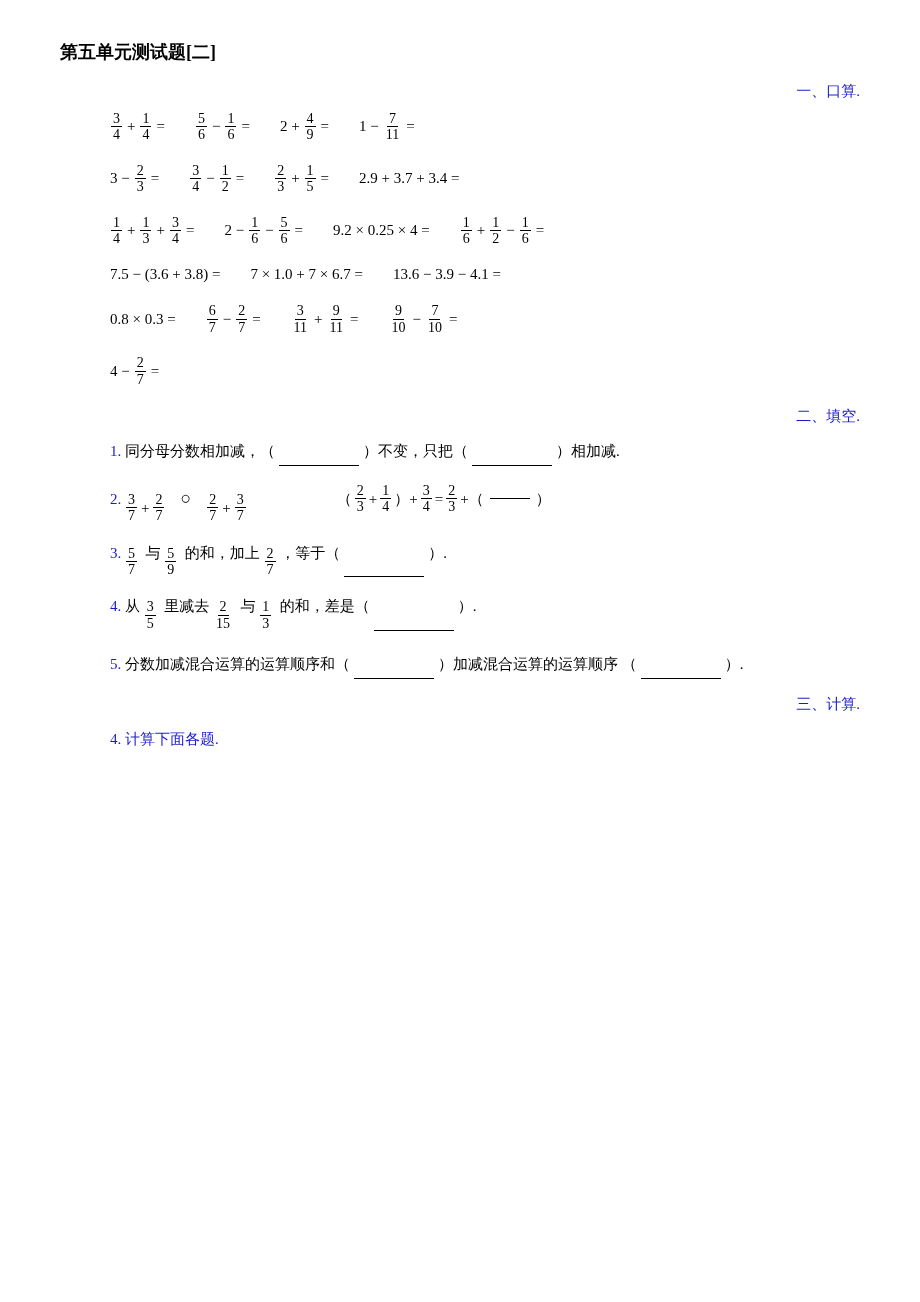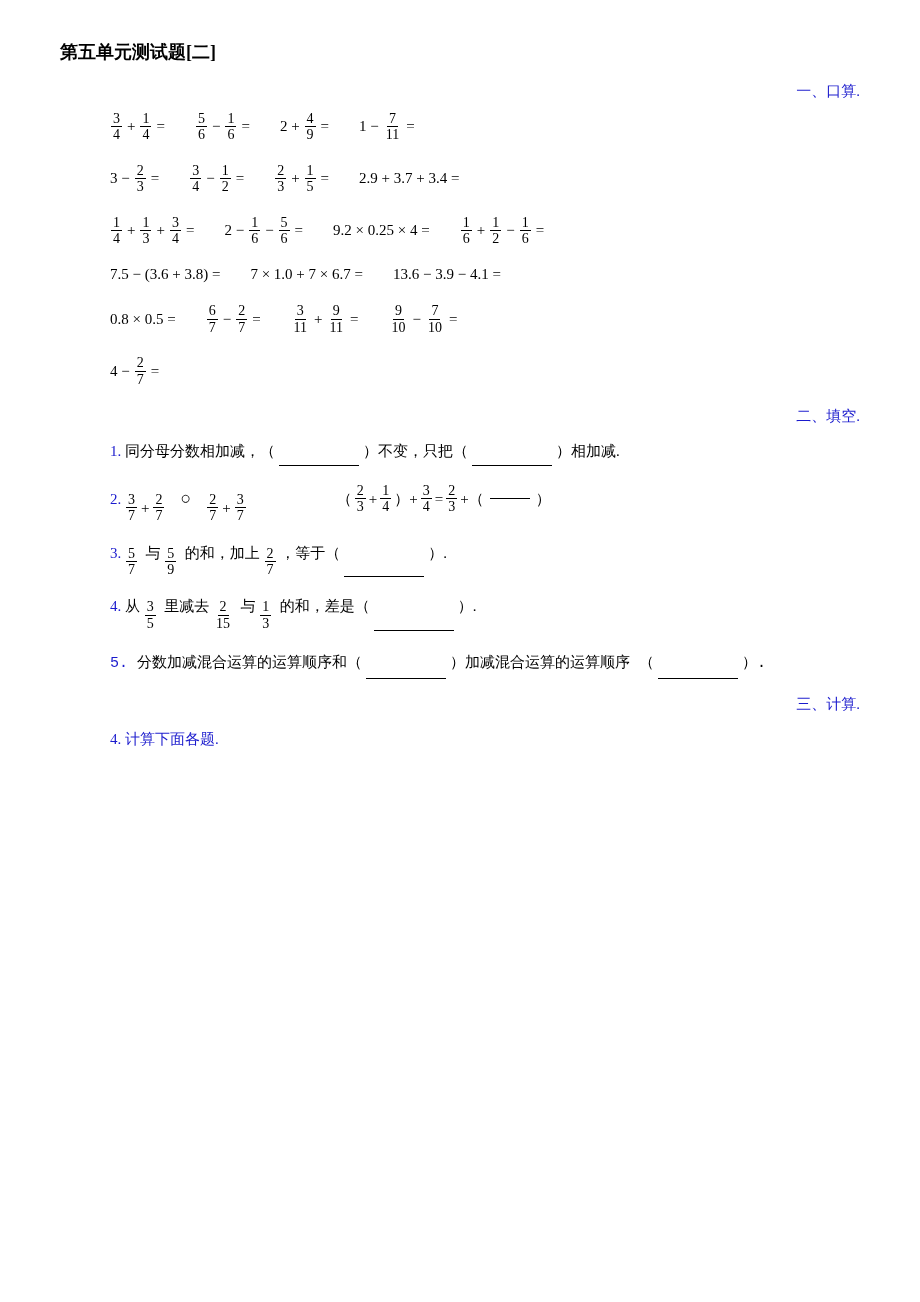--- a/index.html
+++ b/index.html
@@ -250,21 +250,21 @@
     <span class="math-expr">
       7 × 1.0 + 7 × 6.7 =
     </span>
     <span class="math-expr">
       13.6 − 3.9 − 4.1 =
     </span>
   </div>
 
   <div class="math-row row-gap">
     <span class="math-expr">
-      0.8 × 0.5 =
+      0.8 × 0.3 =
     </span>
     <span class="math-expr">
       <span class="frac">
           <span class="num">6</span>
           <span class="den">7</span>
         </span>
       −
       <span class="frac">
           <span class="num">2</span>
           <span class="den">7</span>
@@ -412,21 +412,21 @@
     &nbsp;与
     <span class="inline-math">
       <span class="frac">
           <span class="num">1</span>
           <span class="den">3</span>
         </span>
     </span>
     &nbsp;的和，差是（<span class="blank-long"></span>）.
   </div>
 
-  <div class="fill-item" style="margin-top:18px; padding-left: 50px; font-family: Liberation Mono, monospace;">
+  <div class="fill-item" style="margin-top:18px; padding-left: 50px;">
     <span class="blue">5.</span> 分数加减混合运算的运算顺序和（<span class="blank-long"></span>）加减混合运算的运算顺序
     （<span class="blank-long"></span>）.
   </div>
 </div>
 
 <div class="section-block">
   <div class="section-label blue">三、计算.</div>
   <div class="fill-item blue">4. 计算下面各题.</div>
 </div>
 

